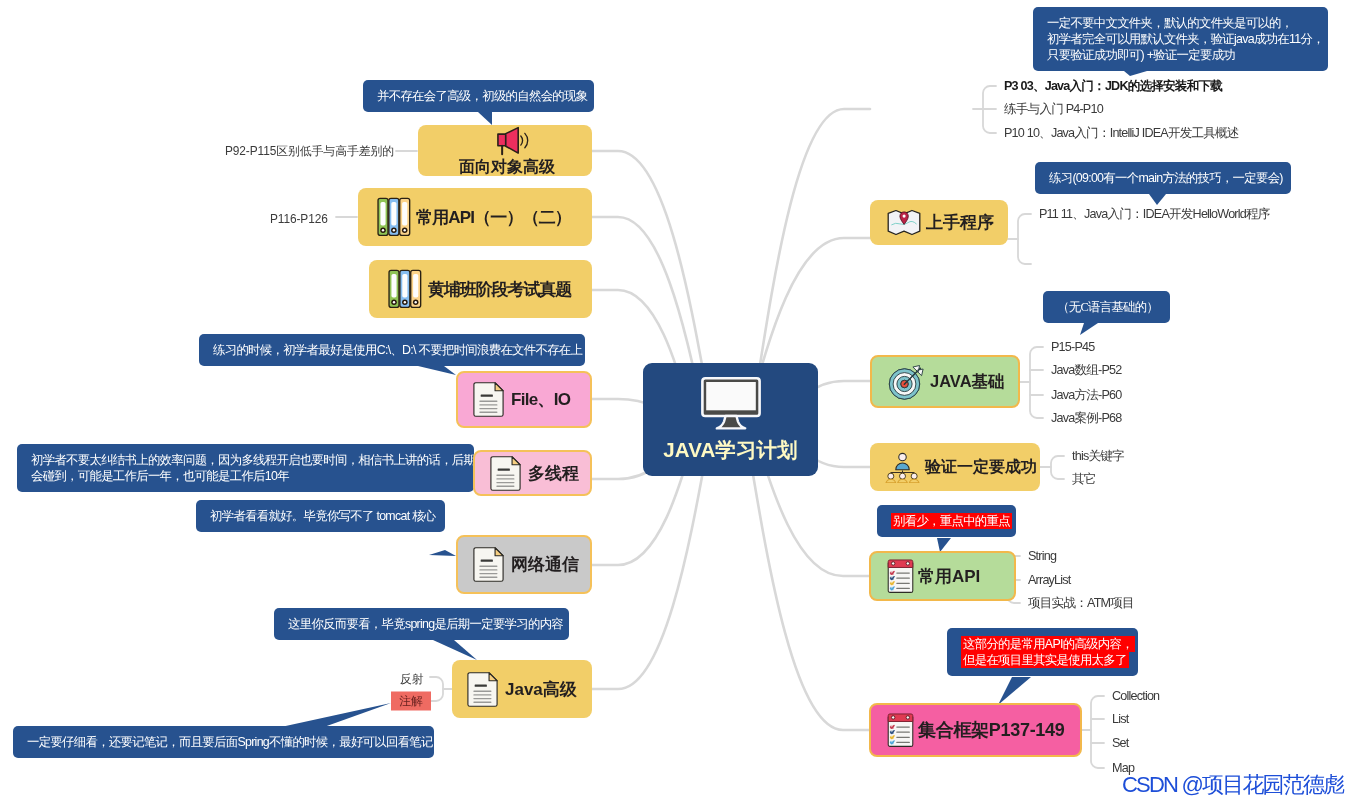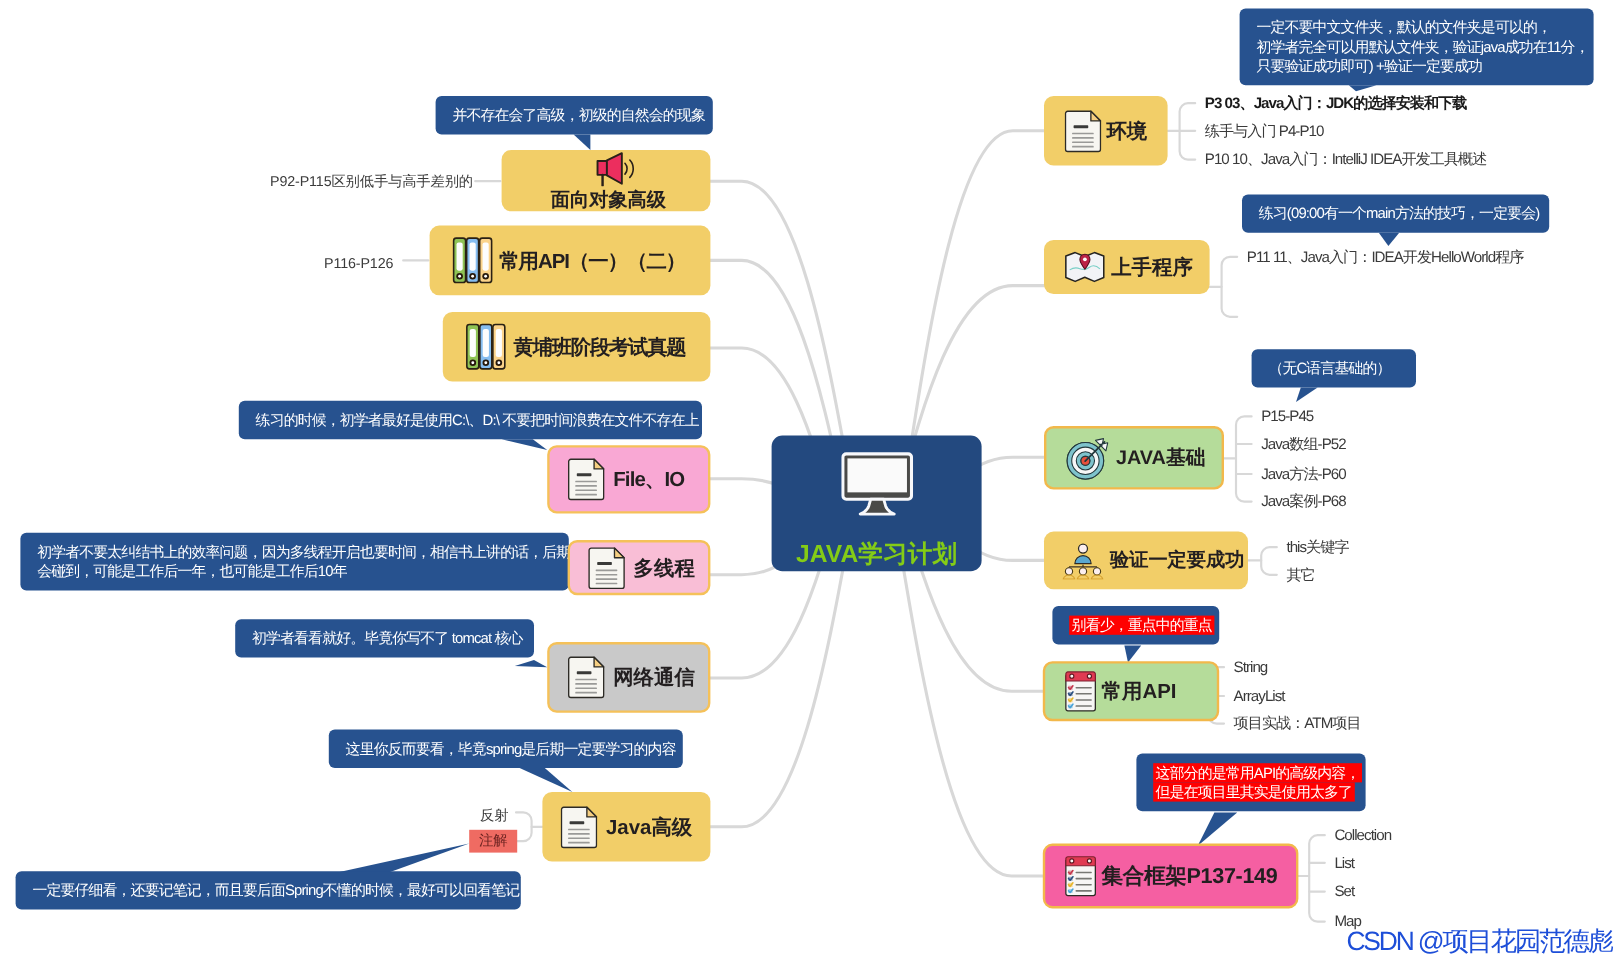--- a/index.html
+++ b/index.html
@@ -18,21 +18,21 @@
   .callout .ln.hl-red{background:#ff0000;color:#fff;display:table;padding:0 2px;}
   .watermark{position:absolute;left:1122px;top:772px;color:#1d4ed8;font-size:22px;
              letter-spacing:-1.8px;white-space:nowrap;line-height:26px;}
   .sublist{position:absolute;z-index:3;}
   .sitem{position:absolute;white-space:nowrap;color:#3a3a3a;font-size:12.6px;letter-spacing:-0.8px;
          line-height:16px;transform:translateY(-50%);}
   .sitem.b{font-weight:bold;color:#1a1a1a;}
   .center-node{left:643px;top:363px;width:175px;height:113px;background:#23497f;border-radius:9px;
                flex-direction:column;justify-content:flex-start;}
   .center-node .c-ico{margin-top:13px;}
-  .center-node .c-txt{color:#84cc16;font-size:20.5px;font-weight:bold;letter-spacing:0.1px;margin-top:17px;}
+  .center-node .c-txt{color:#fef9c3;font-size:20.5px;font-weight:bold;letter-spacing:0.1px;margin-top:6px;}
   .n-yel{background:#f2ce68;}
   .node .ic{flex:none;display:flex;align-items:center;margin-left:15px;}
   .node .ic svg{display:block;}
   .ic.doc{width:31px;height:39px;}
 </style>
 </head>
 <body>
 
 <div id="stage">
   <svg class="links" viewBox="0 0 1350 805">
@@ -207,34 +207,20 @@
           <rect x="8.4" y="15.4" width="13.4" height="2.7" rx="0.6" fill="#3a3a38"></rect>
           <rect x="7" y="22.2" width="19.8" height="1.5" rx="0.5" fill="#9a9a98"></rect>
           <rect x="7" y="26.2" width="19.8" height="1.5" rx="0.5" fill="#9a9a98"></rect>
           <rect x="7" y="30.2" width="19.8" height="1.5" rx="0.5" fill="#9a9a98"></rect>
           <rect x="7" y="34.2" width="19.8" height="1.5" rx="0.5" fill="#9a9a98"></rect>
         </svg>
       </span>
     <span class="ntx" style="font-size:17px;margin-left:7px;">Java高级</span>
   </div>
 
-  <div class="node n-yel" style="left:870px;top:80px;width:103px;height:58px;">
-    <span class="ic doc" style="margin-left:17px;">
-        <svg viewBox="0 0 34 42" width="31" height="39">
-          <path d="M2 2.6 H23.2 L32 11.4 V37.4 A2 2 0 0 1 30 39.4 H2 A2 2 0 0 1 0 37.4 V4.6 A2 2 0 0 1 2 2.6 Z" fill="#f7f6f1" stroke="#2d2b26" stroke-width="1.25" transform="translate(1,0)"></path>
-          <path d="M24.2 2.6 L33 11.4 H24.2 Z" fill="#f6cf82" stroke="#2d2b26" stroke-width="1.25" stroke-linejoin="round"></path>
-          <rect x="8.4" y="15.4" width="13.4" height="2.7" rx="0.6" fill="#3a3a38"></rect>
-          <rect x="7" y="22.2" width="19.8" height="1.5" rx="0.5" fill="#9a9a98"></rect>
-          <rect x="7" y="26.2" width="19.8" height="1.5" rx="0.5" fill="#9a9a98"></rect>
-          <rect x="7" y="30.2" width="19.8" height="1.5" rx="0.5" fill="#9a9a98"></rect>
-          <rect x="7" y="34.2" width="19.8" height="1.5" rx="0.5" fill="#9a9a98"></rect>
-        </svg>
-      </span>
-    <span class="ntx" style="font-size:17px;margin-left:4px;">环境</span>
-  </div>
 
   <div class="node n-yel" style="left:870px;top:200px;width:138px;height:45px;">
     <span class="ic" style="margin-left:17px;">
       <svg viewBox="0 0 34 27" width="34" height="27">
         <path d="M1.2 4.4 L9 1.5 L17 4.8 L25 1.5 L32.8 4.4 V22.2 L25 25.5 L17 22.1 L9 25.5 L1.2 22.2 Z" fill="#f2f3f6" stroke="#262420" stroke-width="1.3" stroke-linejoin="round"></path>
         <path d="M4.4 15.9 Q8.6 13.2 12.9 14.9 Q17.1 16.6 20.9 13.7 Q25 10.6 29.6 15.1" fill="none" stroke="#78cfc6" stroke-width="0.95"></path>
         <path d="M17.1 2.9 C19.6 2.9 21.3 4.9 21.3 7.3 C21.3 10 18.2 13.9 17.1 15.4 C16 13.9 12.9 10 12.9 7.3 C12.9 4.9 14.6 2.9 17.1 2.9 Z" fill="#bb2346" stroke="#4e0c1c" stroke-width="0.85"></path>
         <circle cx="17.1" cy="7.1" r="1.55" fill="#fbfbfb"></circle>
       </svg>
     </span>
@@ -323,39 +309,39 @@
   <div class="callout" style="left:363px;top:80px;width:231px;">
     <span class="ln">并不存在会了高级，初级的自然会的现象</span>
   </div>
   <div class="callout" style="left:199px;top:334px;width:386px;">
     <span class="ln">练习的时候，初学者最好是使用C:\、D:\ 不要把时间浪费在文件不存在上</span>
   </div>
   <div class="callout" style="left:17px;top:444px;width:457px;">
     <span class="ln">初学者不要太纠结书上的效率问题，因为多线程开启也要时间，相信书上讲的话，后期</span>
     <span class="ln">会碰到，可能是工作后一年，也可能是工作后10年</span>
   </div>
-  <div class="callout" style="left:196px;top:516px;width:249px;">
+  <div class="callout" style="left:196px;top:500px;width:249px;">
     <span class="ln">初学者看看就好。毕竟你写不了 tomcat 核心</span>
   </div>
   <div class="callout" style="left:274px;top:608px;width:295px;">
     <span class="ln">这里你反而要看，毕竟spring是后期一定要学习的内容</span>
   </div>
   <div class="callout" style="left:13px;top:726px;width:421px;">
     <span class="ln">一定要仔细看，还要记笔记，而且要后面Spring不懂的时候，最好可以回看笔记</span>
   </div>
 
   <div class="callout" style="left:1033px;top:7px;width:295px;">
     <span class="ln">一定不要中文文件夹，默认的文件夹是可以的，</span>
     <span class="ln">初学者完全可以用默认文件夹，验证java成功在11分，</span>
     <span class="ln">只要验证成功即可) +验证一定要成功</span>
   </div>
   <div class="callout" style="left:1035px;top:162px;width:256px;">
     <span class="ln">练习(09:00有一个main方法的技巧，一定要会)</span>
   </div>
-  <div class="callout" style="left:1043px;top:291px;width:137px;">
+  <div class="callout" style="left:1043px;top:291px;width:127px;font-family:Liberation Serif, serif;">
     <span class="ln">（无C语言基础的）</span>
   </div>
   <div class="callout" style="left:877px;top:505px;width:139px;">
     <span class="ln hl-red">别看少，重点中的重点</span>
   </div>
   <div class="callout" style="left:947px;top:628px;width:191px;">
     <span class="ln hl-red">这部分的是常用API的高级内容，</span>
     <span class="ln hl-red">但是在项目里其实是使用太多了</span>
   </div>
 

